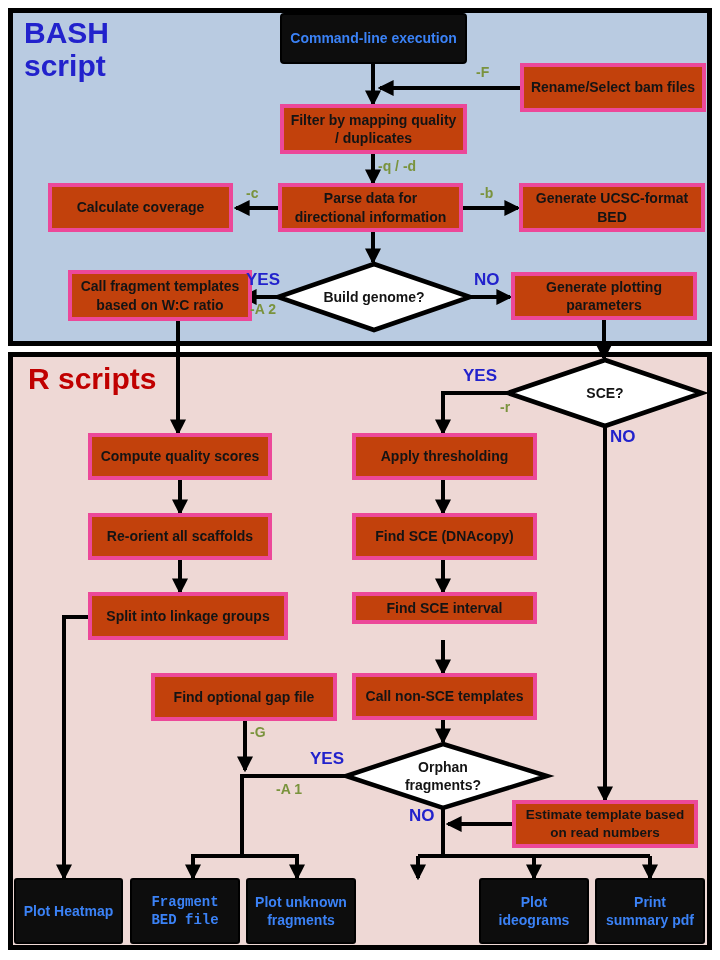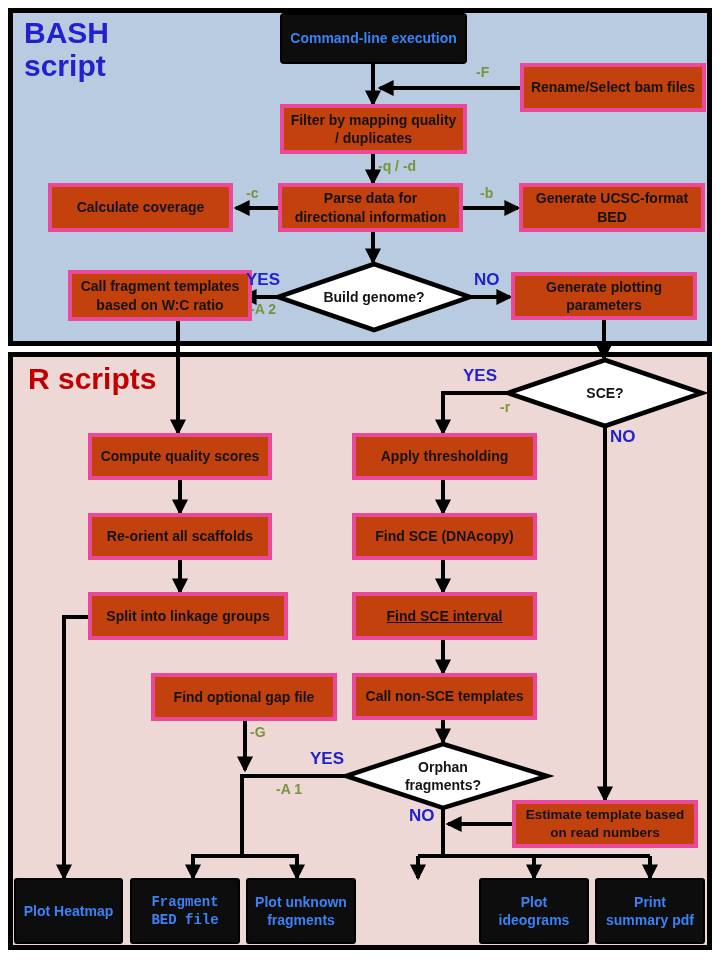--- a/index.html
+++ b/index.html
@@ -25,21 +25,21 @@
   #n-calc{left:48px;top:183px;width:185px;height:49px;}
   #n-parse{left:278px;top:183px;width:185px;height:49px;}
   #n-ucsc{left:519px;top:183px;width:186px;height:49px;}
   #n-call{left:56px;top:270px;width:184px;height:51px;margin-left:12px;}
   #n-plotparams{left:511px;top:272px;width:186px;height:48px;}
   #n-compute{left:88px;top:433px;width:184px;height:47px;}
   #n-thresh{left:352px;top:433px;width:185px;height:47px;}
   #n-reorient{left:88px;top:513px;width:184px;height:47px;}
   #n-dnacopy{left:352px;top:513px;width:185px;height:47px;}
   #n-split{left:88px;top:592px;width:200px;height:48px;}
-  #n-interval{left:352px;top:592px;width:185px;height:48px;text-decoration:underline;}
+  #n-interval{left:352px;top:592px;width:185px;height:32px;}
   #n-gap{left:151px;top:673px;width:186px;height:48px;}
   #n-nonsce{left:352px;top:673px;width:185px;height:47px;}
   #n-estimate{left:512px;top:800px;width:186px;height:48px;font-size:13.5px;}
   #n-heatmap{left:14px;top:878px;width:109px;height:66px;}
   #n-fragbed{left:130px;top:878px;width:110px;height:66px;font-family:Liberation Mono, monospace;}
   #n-unknown{left:246px;top:878px;width:110px;height:66px;}
   #n-scebed{left:363px;top:878px;width:110px;height:66px;}
   #n-ideogram{left:479px;top:878px;width:110px;height:66px;}
   #n-summary{left:595px;top:878px;width:110px;height:66px;}
   .dtext{

